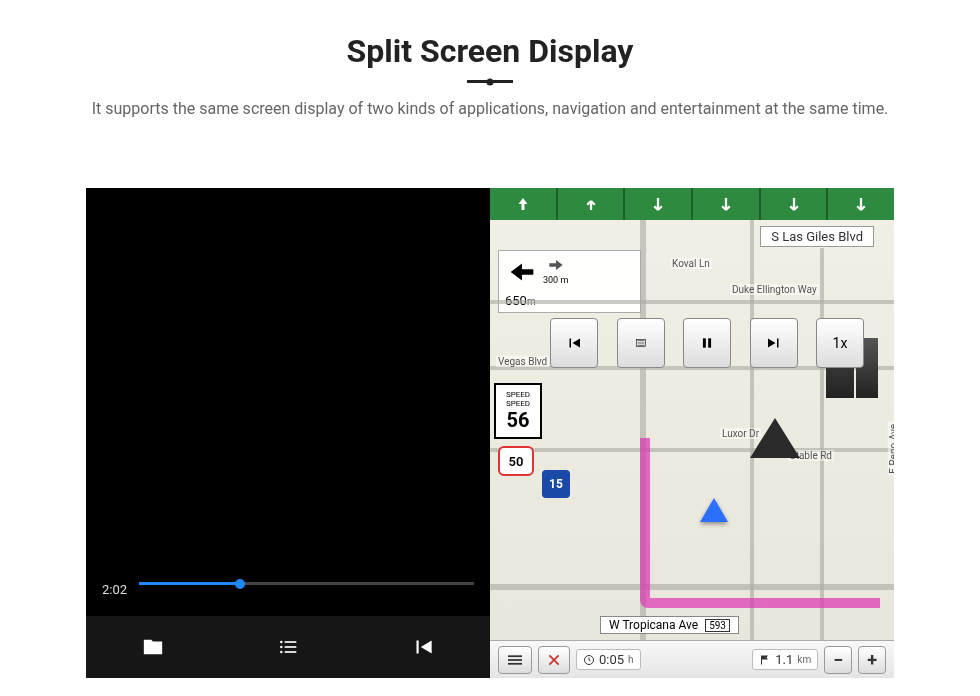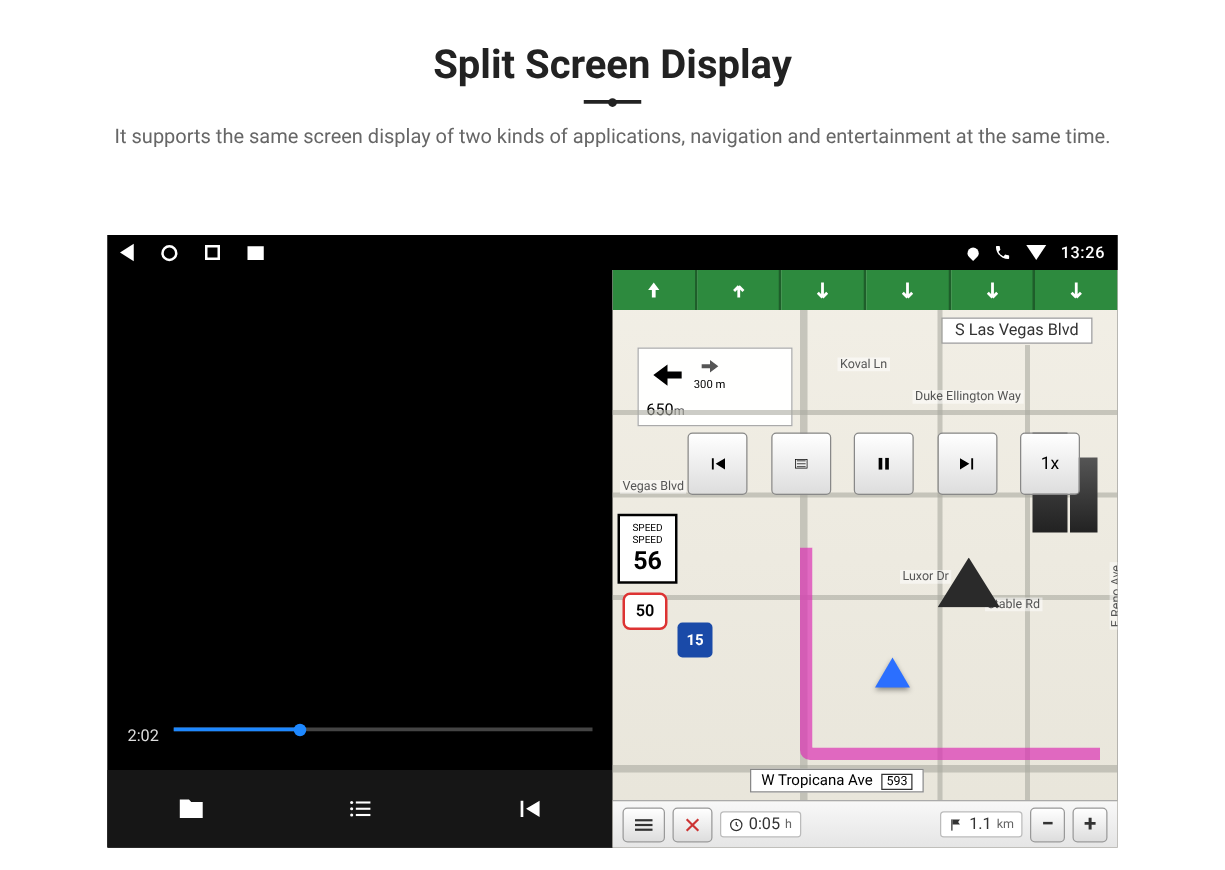--- a/index.html
+++ b/index.html
@@ -187,22 +187,22 @@
     position: absolute;
     top: 38px; right: 20px;
     background: #fff;
     border: 1px solid #999;
     padding: 2px 10px;
     font-size: 13px;
     color: #333;
   }
   .turn-box {
     position: absolute;
-    top: 62px; left: 20px;
-    width: 124px;
+    top: 62px; left: 8px;
+    width: 143px;
     background: rgba(255,255,255,0.96);
     border: 1px solid #aaa;
     padding: 4px 6px;
     display: flex;
     flex-direction: column;
   }
   .turn-icons { display:flex; gap:4px; }
   .turn-dist { font-size: 13px; text-align:left; margin-top:4px; }
   .turn-dist .unit { font-size: 10px; color:#555; }
 
@@ -339,37 +339,20 @@
 </style>
 </head>
 <body>
 
 <h1 class="page-title">Split Screen Display</h1>
 <div class="title-underline"></div>
 <p class="subtitle">It supports the same screen display of two kinds of applications, navigation and entertainment at the same time.</p>
 
 <div class="device">
 
-  <div class="statusbar">
-    <div class="nav-icons">
-      <div class="nav-tri"></div>
-      <div class="nav-circ"></div>
-      <div class="nav-square"></div>
-      <div class="nav-pic"></div>
-    </div>
-    <div class="spacer"></div>
-    <div class="right-icons">
-      <div class="pin-icon"></div>
-      <svg width="14" height="14" viewBox="0 0 24 24" fill="#fff">
-          <path d="M6.6 10.8c1.4 2.8 3.8 5.1 6.6 6.6l2.2-2.2c.3-.3.7-.4 1-.2 1.2.4 2.4.6 3.7.6.6 0 1 .4 1 1V20c0 .6-.4 1-1 1C10.6 21 3 13.4 3 4c0-.6.4-1 1-1h3.4c.6 0 1 .4 1 1 0 1.3.2 2.5.6 3.7.1.4 0 .8-.2 1l-2.2 2.1z"></path>
-        </svg>
-      <div class="wifi-icon"></div>
-      <span class="clock">13:26</span>
-    </div>
-  </div>
 
   <div class="split">
 
     <div class="music">
       <div class="progress-row">
         <span class="time">2:02</span>
         <div class="prog">
           <div class="prog-fill" style="width: 30%;"></div>
           <div class="prog-dot" style="left: 30%;"></div>
         </div>
@@ -425,21 +408,21 @@
               <path d="M12 4v16m0-16l-5 5m5-5l5 5" stroke="#fff" stroke-width="3" fill="none" transform="rotate(180 12 12)"></path>
             </svg>
           </div>
         <div class="lane">
             <svg viewBox="0 0 24 24">
               <path d="M12 4v16m0-16l-5 5m5-5l5 5" stroke="#fff" stroke-width="3" fill="none" transform="rotate(180 12 12)"></path>
             </svg>
           </div>
       </div>
 
-      <div class="street-banner">S Las Vegas Blvd</div>
+      <div class="street-banner">S Las Giles Blvd</div>
 
       <div class="turn-box">
         <div class="turn-icons">
           <svg width="34" height="34" viewBox="0 0 24 24" fill="#000">
               <path d="M14 20v-8h4l-6-8-6 8h4v8h4z" transform="rotate(-90 12 12)"></path>
             </svg>
           <div style="display:flex;flex-direction:column;align-items:center;">
             <svg width="20" height="20" viewBox="0 0 24 24" fill="#555">
                 <path d="M10 20v-8H6l6-8 6 8h-4v8h-4z" transform="rotate(90 12 12)"></path>
               </svg>

